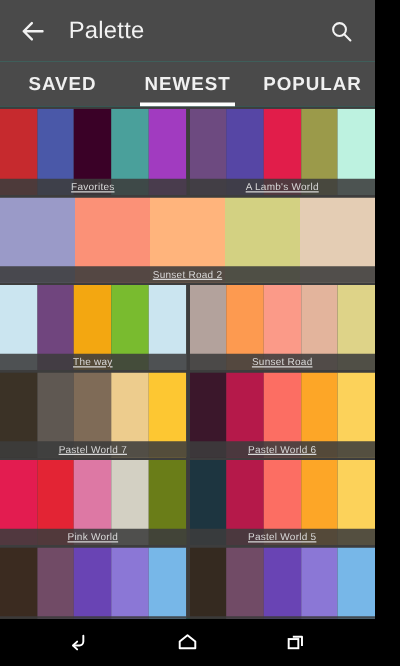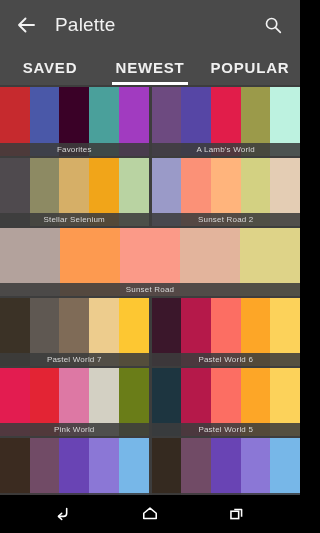--- a/index.html
+++ b/index.html
@@ -134,20 +134,21 @@
     height: 13px;
     background: rgba(60,60,60,0.88);
     color: #d8d8d8;
     font-size: 8px;
     display: flex;
     align-items: center;
     justify-content: center;
     letter-spacing: 0.2px;
     white-space: nowrap;
     overflow: hidden;
+    text-decoration: underline;
   }
 
   
   .row-first .card { height: 69px; }
 
   
   .navbar {
     height: 38px;
     flex: 0 0 38px;
     background: #000000;
@@ -222,43 +223,43 @@
           <span style="background-color: rgb(155, 154, 74);"></span>
           <span style="background-color: rgb(189, 242, 224);"></span>
         </div>
         <div class="card-label">A Lamb's World</div>
       </div>
     </div>
 
     <div class="row">
       <div class="card">
         <div class="swatches">
-          <span style="background-color: rgb(79, 74, 78);"></span>
-          <span style="background-color: rgb(141, 138, 99);"></span>
-          <span style="background-color: rgb(214, 175, 103);"></span>
-          <span style="background-color: rgb(241, 165, 25);"></span>
-          <span style="background-color: rgb(185, 211, 162);"></span>
-        </div>
-        <div class="card-label">Stellar Selenium</div>
-      </div>
-      <div class="card">
-        <div class="swatches">
           <span style="background-color: rgb(154, 154, 200);"></span>
           <span style="background-color: rgb(251, 145, 119);"></span>
           <span style="background-color: rgb(255, 180, 124);"></span>
           <span style="background-color: rgb(211, 209, 130);"></span>
           <span style="background-color: rgb(228, 205, 180);"></span>
         </div>
         <div class="card-label">Sunset Road 2</div>
       </div>
     </div>
 
     <div class="row">
       <div class="card">
         <div class="swatches">
+          <span style="background-color: rgb(203, 229, 240);"></span>
+          <span style="background-color: rgb(112, 69, 126);"></span>
+          <span style="background-color: rgb(243, 167, 17);"></span>
+          <span style="background-color: rgb(121, 187, 47);"></span>
+          <span style="background-color: rgb(203, 229, 240);"></span>
+        </div>
+        <div class="card-label">The way</div>
+      </div>
+      <div class="card">
+        <div class="swatches">
           <span style="background-color: rgb(179, 162, 156);"></span>
           <span style="background-color: rgb(253, 154, 80);"></span>
           <span style="background-color: rgb(251, 154, 136);"></span>
           <span style="background-color: rgb(227, 180, 156);"></span>
           <span style="background-color: rgb(222, 211, 136);"></span>
         </div>
         <div class="card-label">Sunset Road</div>
       </div>
     </div>
 

